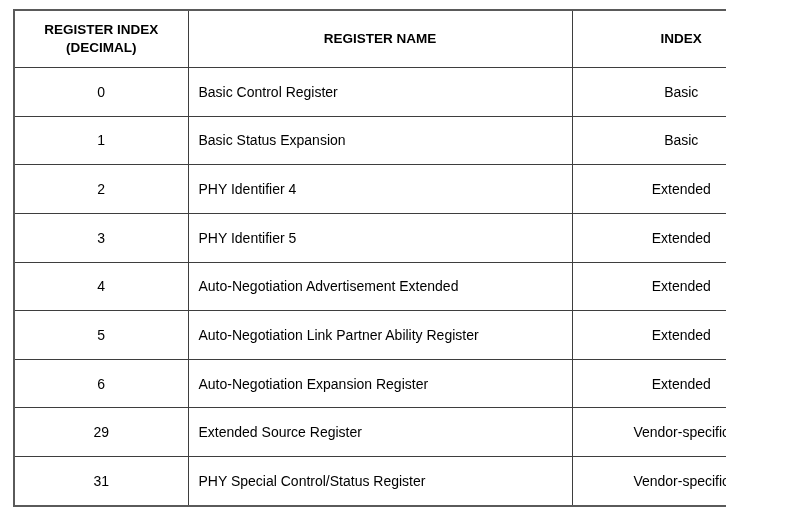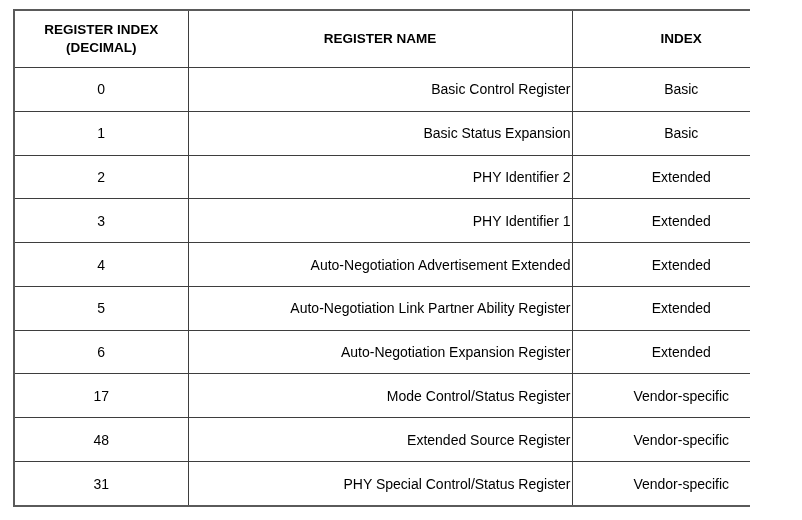--- a/index.html
+++ b/index.html
@@ -7,21 +7,20 @@
     padding: 0;
     background: #ffffff;
   }
   .page {
     position: relative;
     width: 726px;
     height: 520px;
     background: #ffffff;
     font-family: "Liberation Sans", sans-serif;
     overflow: hidden;
-    padding-left: 24px;
   }
   table.reg-table {
     position: absolute;
     left: 13px;
     top: 9px;
     width: 777px;
     height: 498px;
     border-collapse: collapse;
     table-layout: fixed;
     border: 2px solid #5a5a5a;
@@ -43,21 +42,21 @@
     white-space: pre-line;
     height: 54px;
     line-height: 1.35;
   }
   table.reg-table td {
     font-size: 14px;
     font-weight: normal;
     height: 31.7px;
   }
   td.idx { text-align: center; }
-  td.name { text-align: right; padding-left: 10px; }
+  td.name { text-align: left; padding-left: 10px; }
   td.grp { text-align: center; }
 </style>
 </head>
 <body>
 
 <div class="page">
   <table class="reg-table">
     <colgroup>
       <col class="c1">
       <col class="c2">
@@ -79,27 +78,27 @@
   </tr>
 
   <tr>
     <td class="idx">1</td>
     <td class="name">Basic Status Expansion</td>
     <td class="grp">Basic</td>
   </tr>
 
   <tr>
     <td class="idx">2</td>
-    <td class="name">PHY Identifier 2</td>
+    <td class="name">PHY Identifier 4</td>
     <td class="grp">Extended</td>
   </tr>
 
   <tr>
     <td class="idx">3</td>
-    <td class="name">PHY Identifier 1</td>
+    <td class="name">PHY Identifier 5</td>
     <td class="grp">Extended</td>
   </tr>
 
   <tr>
     <td class="idx">4</td>
     <td class="name">Auto-Negotiation Advertisement Extended</td>
     <td class="grp">Extended</td>
   </tr>
 
   <tr>
@@ -107,31 +106,26 @@
     <td class="name">Auto-Negotiation Link Partner Ability Register</td>
     <td class="grp">Extended</td>
   </tr>
 
   <tr>
     <td class="idx">6</td>
     <td class="name">Auto-Negotiation Expansion Register</td>
     <td class="grp">Extended</td>
   </tr>
 
-  <tr>
-    <td class="idx">17</td>
-    <td class="name">Mode Control/Status Register</td>
-    <td class="grp">Vendor-specific</td>
-  </tr>
 
 
 
 
   <tr>
-    <td class="idx">48</td>
+    <td class="idx">29</td>
     <td class="name">Extended Source Register</td>
     <td class="grp">Vendor-specific</td>
   </tr>
 
 
   <tr>
     <td class="idx">31</td>
     <td class="name">PHY Special Control/Status Register</td>
     <td class="grp">Vendor-specific</td>
   </tr>

